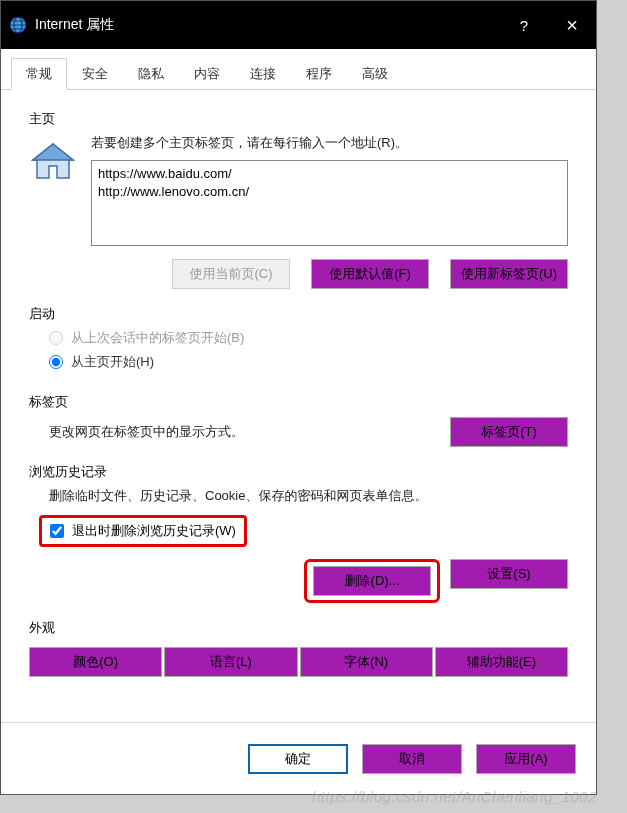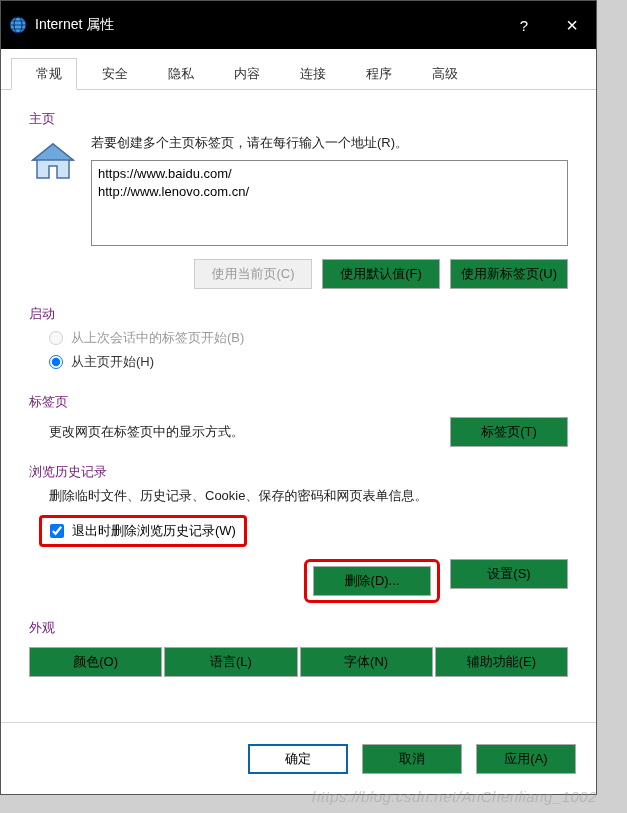--- a/index.html
+++ b/index.html
@@ -3,31 +3,31 @@
 <meta charset="utf-8">
 <style>
   * { box-sizing: border-box; font-family: "Microsoft YaHei", "Segoe UI", sans-serif; font-size: 13px; }
   body { margin: 0; background: #d0d0d0; width: 627px; height: 813px; position: relative; overflow: hidden; }
   .window { position: absolute; left: 0; top: 0; width: 597px; height: 795px; background: #fff; border: 1px solid #555; }
   .titlebar { height: 48px; background: #000; color: #fff; display: flex; align-items: center; padding: 0 0 0 8px; }
   .titlebar .ticon { width: 18px; height: 18px; margin-right: 8px; }
   .titlebar .title { flex: 1; font-size: 14px; }
   .titlebar .tbtn { width: 48px; height: 38px; display: flex; align-items: center; justify-content: center; font-size: 15px; }
   .tabstrip { display: flex; border-bottom: 1px solid #d0d0d0; padding: 8px 10px 0 10px; gap: 0; }
-  .tab { padding: 6px 14px 6px 24px; border: 1px solid transparent; position: relative; top: 1px; color: #333; }
+  .tab { padding: 6px 14px 6px 14px; border: 1px solid transparent; position: relative; top: 1px; color: #333; }
   .tab.active { border: 1px solid #d0d0d0; border-bottom: 1px solid #fff; background: #fff; }
   .content { padding: 14px 28px 10px 28px; }
-  .section-label { color: #701a75; margin: 6px 0 6px 0; }
+  .section-label { color: #000000; margin: 6px 0 6px 0; }
   .homepage-row { display: flex; gap: 14px; }
   .house { width: 48px; height: 48px; flex: none; margin-top: 4px; }
   .homepage-right { flex: 1; }
   .instruction { margin-bottom: 8px; color: #222; }
   .home-textarea { width: 100%; height: 86px; border: 1px solid #888; padding: 4px 6px; resize: none; font-family: inherit; font-size: 13px; line-height: 1.4; overflow-y: scroll; }
-  .btn-row { display: flex; justify-content: flex-end; gap: 10px; margin-top: 10px; }
-  .btn { min-width: 118px; height: 30px; border: 1px solid #aaa; background: #15803d; display: inline-flex; align-items: center; justify-content: center; padding: 0 10px; }
+  .btn-row { display: flex; justify-content: flex-end; gap: 21px; margin-top: 10px; }
+  .btn { min-width: 118px; height: 30px; border: 1px solid #aaa; background: #a21caf; display: inline-flex; align-items: center; justify-content: center; padding: 0 10px; }
   .btn:disabled, .btn.disabled { color: #9a9a9a; background: #f0f0f0; border-color: #ccc; }
   .btn.default { border: 2px solid #0a64ad; background: #fff; }
   .radio-row, .check-row { display: flex; align-items: center; gap: 8px; margin: 6px 0 6px 20px; color: #333; }
   .radio-row.disabled { color: #9a9a9a; }
   input[type=radio], input[type=checkbox] { width: 14px; height: 14px; margin: 0; }
   .indent-text { margin: 6px 0 10px 20px; color: #222; }
   .two-btn-right { display: flex; justify-content: flex-end; gap: 10px; }
   .highlight-red { border: 3px solid #e30000; border-radius: 6px; padding: 4px 6px; display: inline-flex; }
   .appearance-row { display: flex; gap: 2px; margin-top: 10px; }
   .appearance-row .btn { flex: 1; min-width: 0; }

